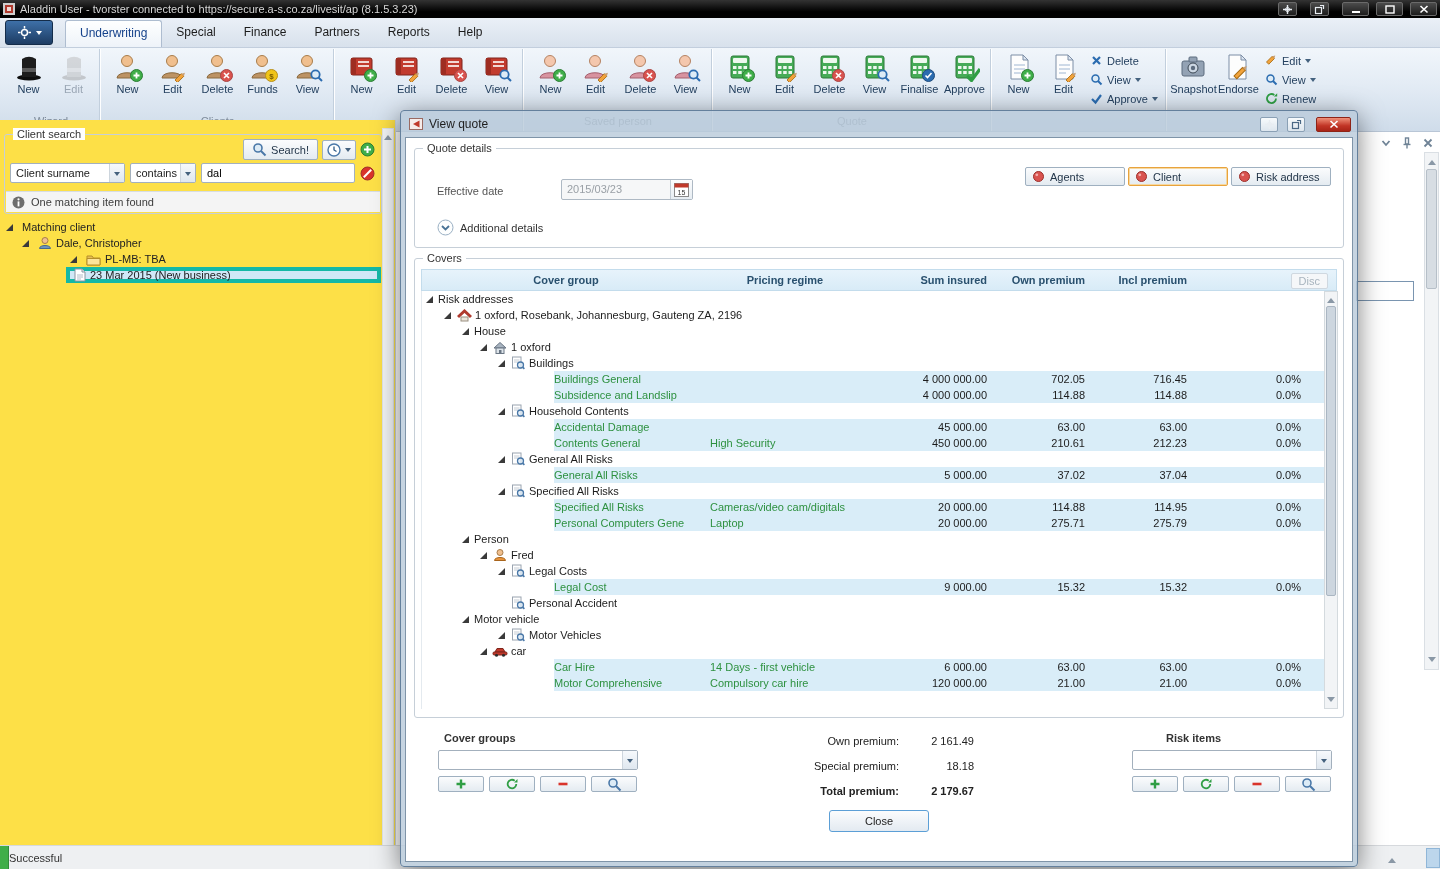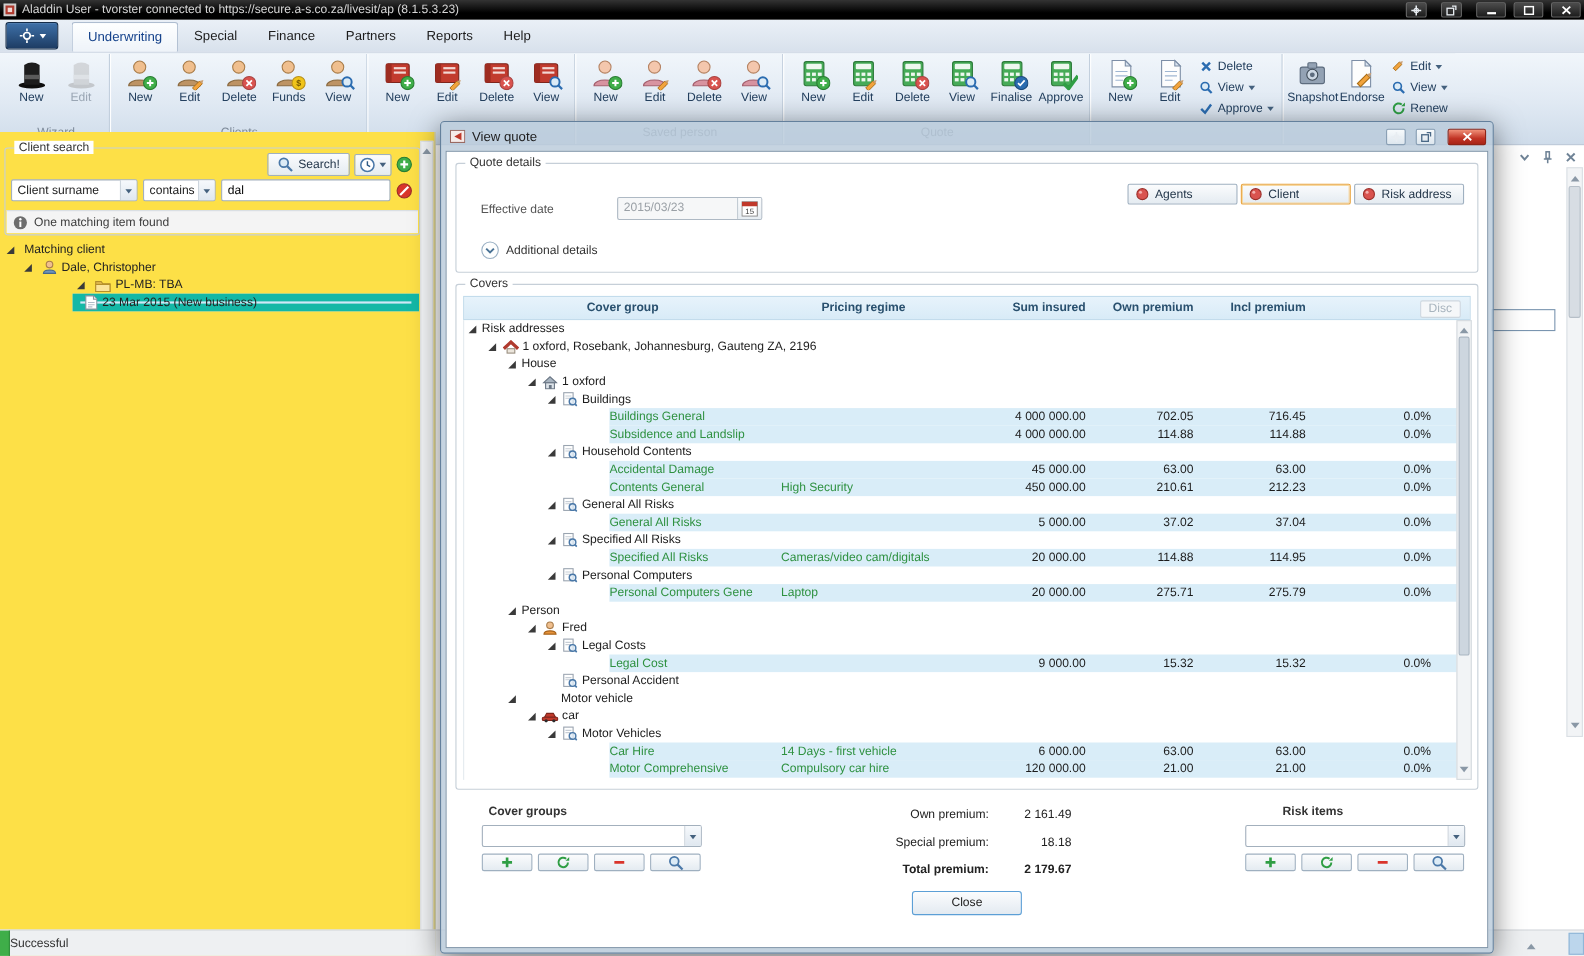--- a/index.html
+++ b/index.html
@@ -45,21 +45,21 @@
 .combo .cval{flex:1;color:#222;white-space:nowrap}
 .carr{width:15px;align-self:stretch;display:flex;align-items:center;justify-content:center;border-left:1px solid #cdd5dd;background:linear-gradient(#f6f9fc,#dfe7ef)}
 .tri{width:0;height:0;border:3.5px solid transparent;border-top:4.5px solid #44617e;margin-top:4px}
 .txt{height:20px;border:1px solid #a3b0bd;border-radius:2px;padding:0 5px;font:11px "Liberation Sans",sans-serif;flex:1}
 .inforow{position:absolute;left:1px;right:1px;bottom:1px;height:21px;background:#f4f4f4;border-top:1px solid #d7dde3;display:flex;align-items:center;gap:6px;padding-left:6px;color:#3c3c3c}
 #client-tree{position:absolute;left:0;top:99px;right:14px}
 .ltrow{height:16px;display:flex;align-items:center;white-space:nowrap}
 .exp2{width:0;height:0;border-left:7px solid transparent;border-bottom:7px solid #3a3a3a;margin-right:5px;flex:0 0 auto}
 .noarr2{width:12px;flex:0 0 auto}
 .ltbody{display:flex;align-items:center;gap:4px;padding:0 4px;height:16px}
-.ltrow.selected .ltbody{background:#cfe8f7;border:7px solid #14b8a6;flex:1}
+.ltrow.selected .ltbody{background:#cfe8f7;border:4px solid #14b8a6;flex:1}
 .pscroll{position:absolute;right:1px;top:8px;bottom:8px;width:12px;background:#f4f6f8;border:1px solid #e0e4e8;display:flex;flex-direction:column;justify-content:space-between;align-items:center;padding:2px 0}
 .sarr-u{width:0;height:0;border:4px solid transparent;border-bottom:5px solid #8a98a6}
 .sarr-d{width:0;height:0;border:4px solid transparent;border-top:5px solid #8a98a6}
 
 .statusleft{position:absolute;left:0;top:845px;width:396px;height:24px;background:#eef0f2;border-top:1px solid #d6d9dd;display:flex;align-items:center}
 .sgreen{width:9px;height:100%;background:#3fae49;border-right:1px solid #2f8c3a}
 .statusleft .stxt{color:#333}
 .bottomstrip{position:absolute;left:396px;top:845px;right:0;height:24px;background:#eef0f2;border-top:1px solid #d6d9dd}
 .bluecorner{position:absolute;right:0;top:2px;width:14px;height:20px;background:#bcd6ec;border:1px solid #8fb6d8}
 .stripArr{position:absolute;right:44px;top:8px}
@@ -1043,33 +1043,20 @@
               <span style="width: 132px; flex: 0 0 auto;"></span>
               <span class="leafbody">
                 <span class="cell cname" style="width: 156px;">Specified All Risks</span>
                 <span class="cell cpricing">Cameras/video cam/digitals</span>
                 <span class="cell csum">20 000.00</span>
                 <span class="cell cown">114.88</span>
                 <span class="cell cincl">114.95</span>
                 <span class="cell cdisc">0.0%</span>
               </span>
             </div>
-            <div class="trow node" style="padding-left: 76px;">
-              <span class="exp3"></span>
-              <span class="ticon">
-                <svg width="14" height="14" viewBox="0 0 14 14">
-                  <rect x="1.5" y="1" width="8.5" height="11" fill="#fff" stroke="#9aa4b0"></rect>
-                  <line x1="3" y1="4" x2="8.5" y2="4" stroke="#c6cdd5"></line>
-                  <line x1="3" y1="6" x2="8.5" y2="6" stroke="#c6cdd5"></line>
-                  <circle cx="9.5" cy="9" r="3" fill="#dceaf6" fill-opacity=".75" stroke="#4a78a8" stroke-width="1.3"></circle>
-                  <line x1="11.6" y1="11.1" x2="13.4" y2="12.9" stroke="#4a78a8" stroke-width="1.6"></line>
-                </svg>
-              </span>
-              <span class="tlabel">Personal Computers</span>
-            </div>
             <div class="trow leaf">
               <span style="width: 132px; flex: 0 0 auto;"></span>
               <span class="leafbody">
                 <span class="cell cname" style="width: 156px;">Personal Computers Gene</span>
                 <span class="cell cpricing">Laptop</span>
                 <span class="cell csum">20 000.00</span>
                 <span class="cell cown">275.71</span>
                 <span class="cell cincl">275.79</span>
                 <span class="cell cdisc">0.0%</span>
               </span>
@@ -1118,48 +1105,48 @@
                 <svg width="14" height="14" viewBox="0 0 14 14">
                   <rect x="1.5" y="1" width="8.5" height="11" fill="#fff" stroke="#9aa4b0"></rect>
                   <line x1="3" y1="4" x2="8.5" y2="4" stroke="#c6cdd5"></line>
                   <line x1="3" y1="6" x2="8.5" y2="6" stroke="#c6cdd5"></line>
                   <circle cx="9.5" cy="9" r="3" fill="#dceaf6" fill-opacity=".75" stroke="#4a78a8" stroke-width="1.3"></circle>
                   <line x1="11.6" y1="11.1" x2="13.4" y2="12.9" stroke="#4a78a8" stroke-width="1.6"></line>
                 </svg>
               </span>
               <span class="tlabel">Personal Accident</span>
             </div>
-            <div class="trow node" style="padding-left: 40px; gap: 36px;">
+            <div class="trow node" style="padding-left: 40px;">
               <span class="exp3"></span>
               <span class="tlabel">Motor vehicle</span>
-            </div>
-            <div class="trow node" style="padding-left: 58px;">
-              <span class="exp3"></span>
-              <span class="ticon">
-                <svg width="16" height="12" viewBox="0 0 16 12">
-                  <path d="M3 7l2-3.5h6L13 7z" fill="#c0392b" stroke="#7e251c"></path>
-                  <rect x="1" y="7" width="14" height="3" rx="1.2" fill="#c0392b" stroke="#7e251c"></rect>
-                  <circle cx="4.5" cy="10.3" r="1.5" fill="#2d2d2d"></circle>
-                  <circle cx="11.5" cy="10.3" r="1.5" fill="#2d2d2d"></circle>
-                </svg>
-              </span>
-              <span class="tlabel">car</span>
             </div>
             <div class="trow node" style="padding-left: 76px;">
               <span class="exp3"></span>
               <span class="ticon">
                 <svg width="14" height="14" viewBox="0 0 14 14">
                   <rect x="1.5" y="1" width="8.5" height="11" fill="#fff" stroke="#9aa4b0"></rect>
                   <line x1="3" y1="4" x2="8.5" y2="4" stroke="#c6cdd5"></line>
                   <line x1="3" y1="6" x2="8.5" y2="6" stroke="#c6cdd5"></line>
                   <circle cx="9.5" cy="9" r="3" fill="#dceaf6" fill-opacity=".75" stroke="#4a78a8" stroke-width="1.3"></circle>
                   <line x1="11.6" y1="11.1" x2="13.4" y2="12.9" stroke="#4a78a8" stroke-width="1.6"></line>
                 </svg>
               </span>
               <span class="tlabel">Motor Vehicles</span>
+            </div>
+            <div class="trow node" style="padding-left: 58px;">
+              <span class="exp3"></span>
+              <span class="ticon">
+                <svg width="16" height="12" viewBox="0 0 16 12">
+                  <path d="M3 7l2-3.5h6L13 7z" fill="#c0392b" stroke="#7e251c"></path>
+                  <rect x="1" y="7" width="14" height="3" rx="1.2" fill="#c0392b" stroke="#7e251c"></rect>
+                  <circle cx="4.5" cy="10.3" r="1.5" fill="#2d2d2d"></circle>
+                  <circle cx="11.5" cy="10.3" r="1.5" fill="#2d2d2d"></circle>
+                </svg>
+              </span>
+              <span class="tlabel">car</span>
             </div>
             <div class="trow leaf">
               <span style="width: 132px; flex: 0 0 auto;"></span>
               <span class="leafbody">
                 <span class="cell cname" style="width: 156px;">Car Hire</span>
                 <span class="cell cpricing">14 Days - first vehicle</span>
                 <span class="cell csum">6 000.00</span>
                 <span class="cell cown">63.00</span>
                 <span class="cell cincl">63.00</span>
                 <span class="cell cdisc">0.0%</span>

